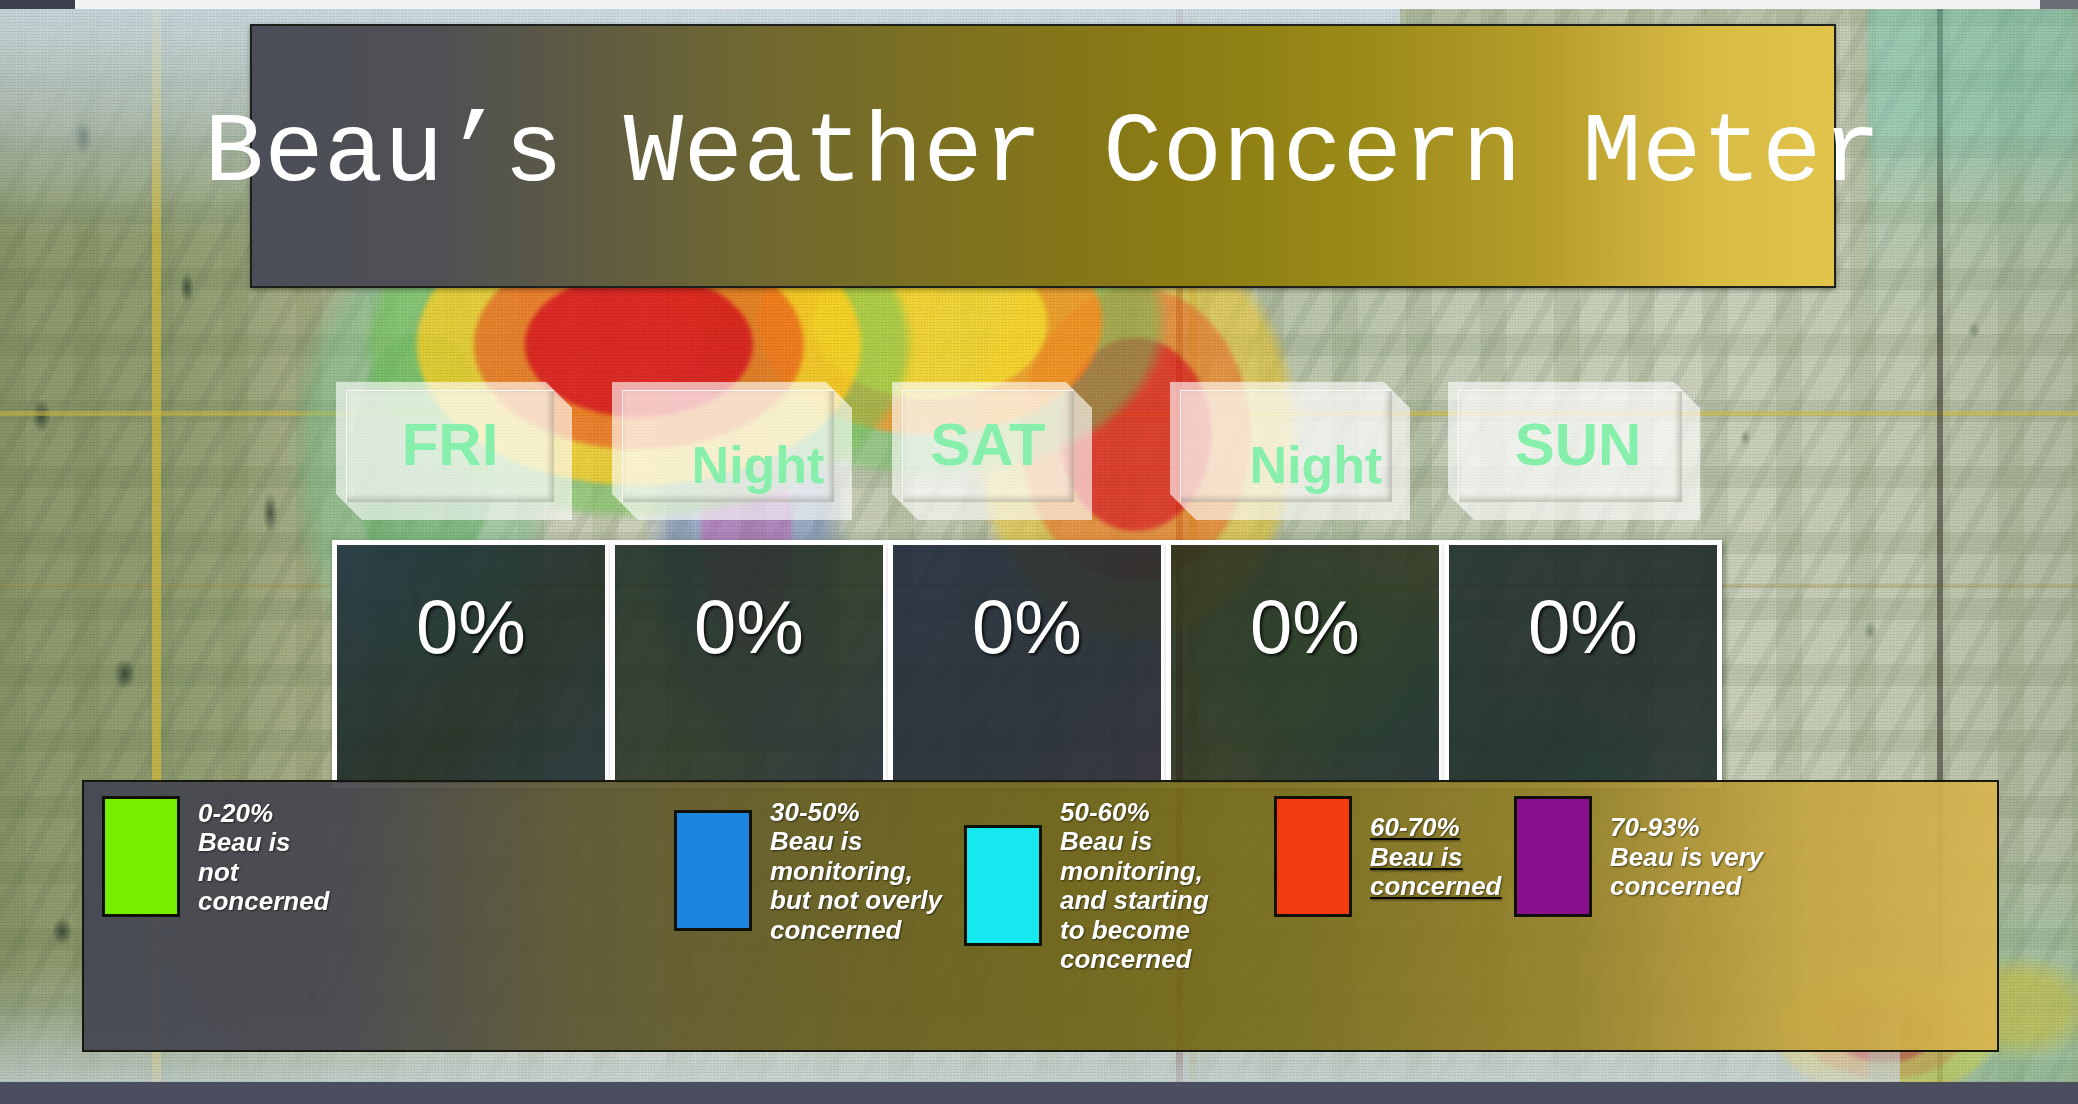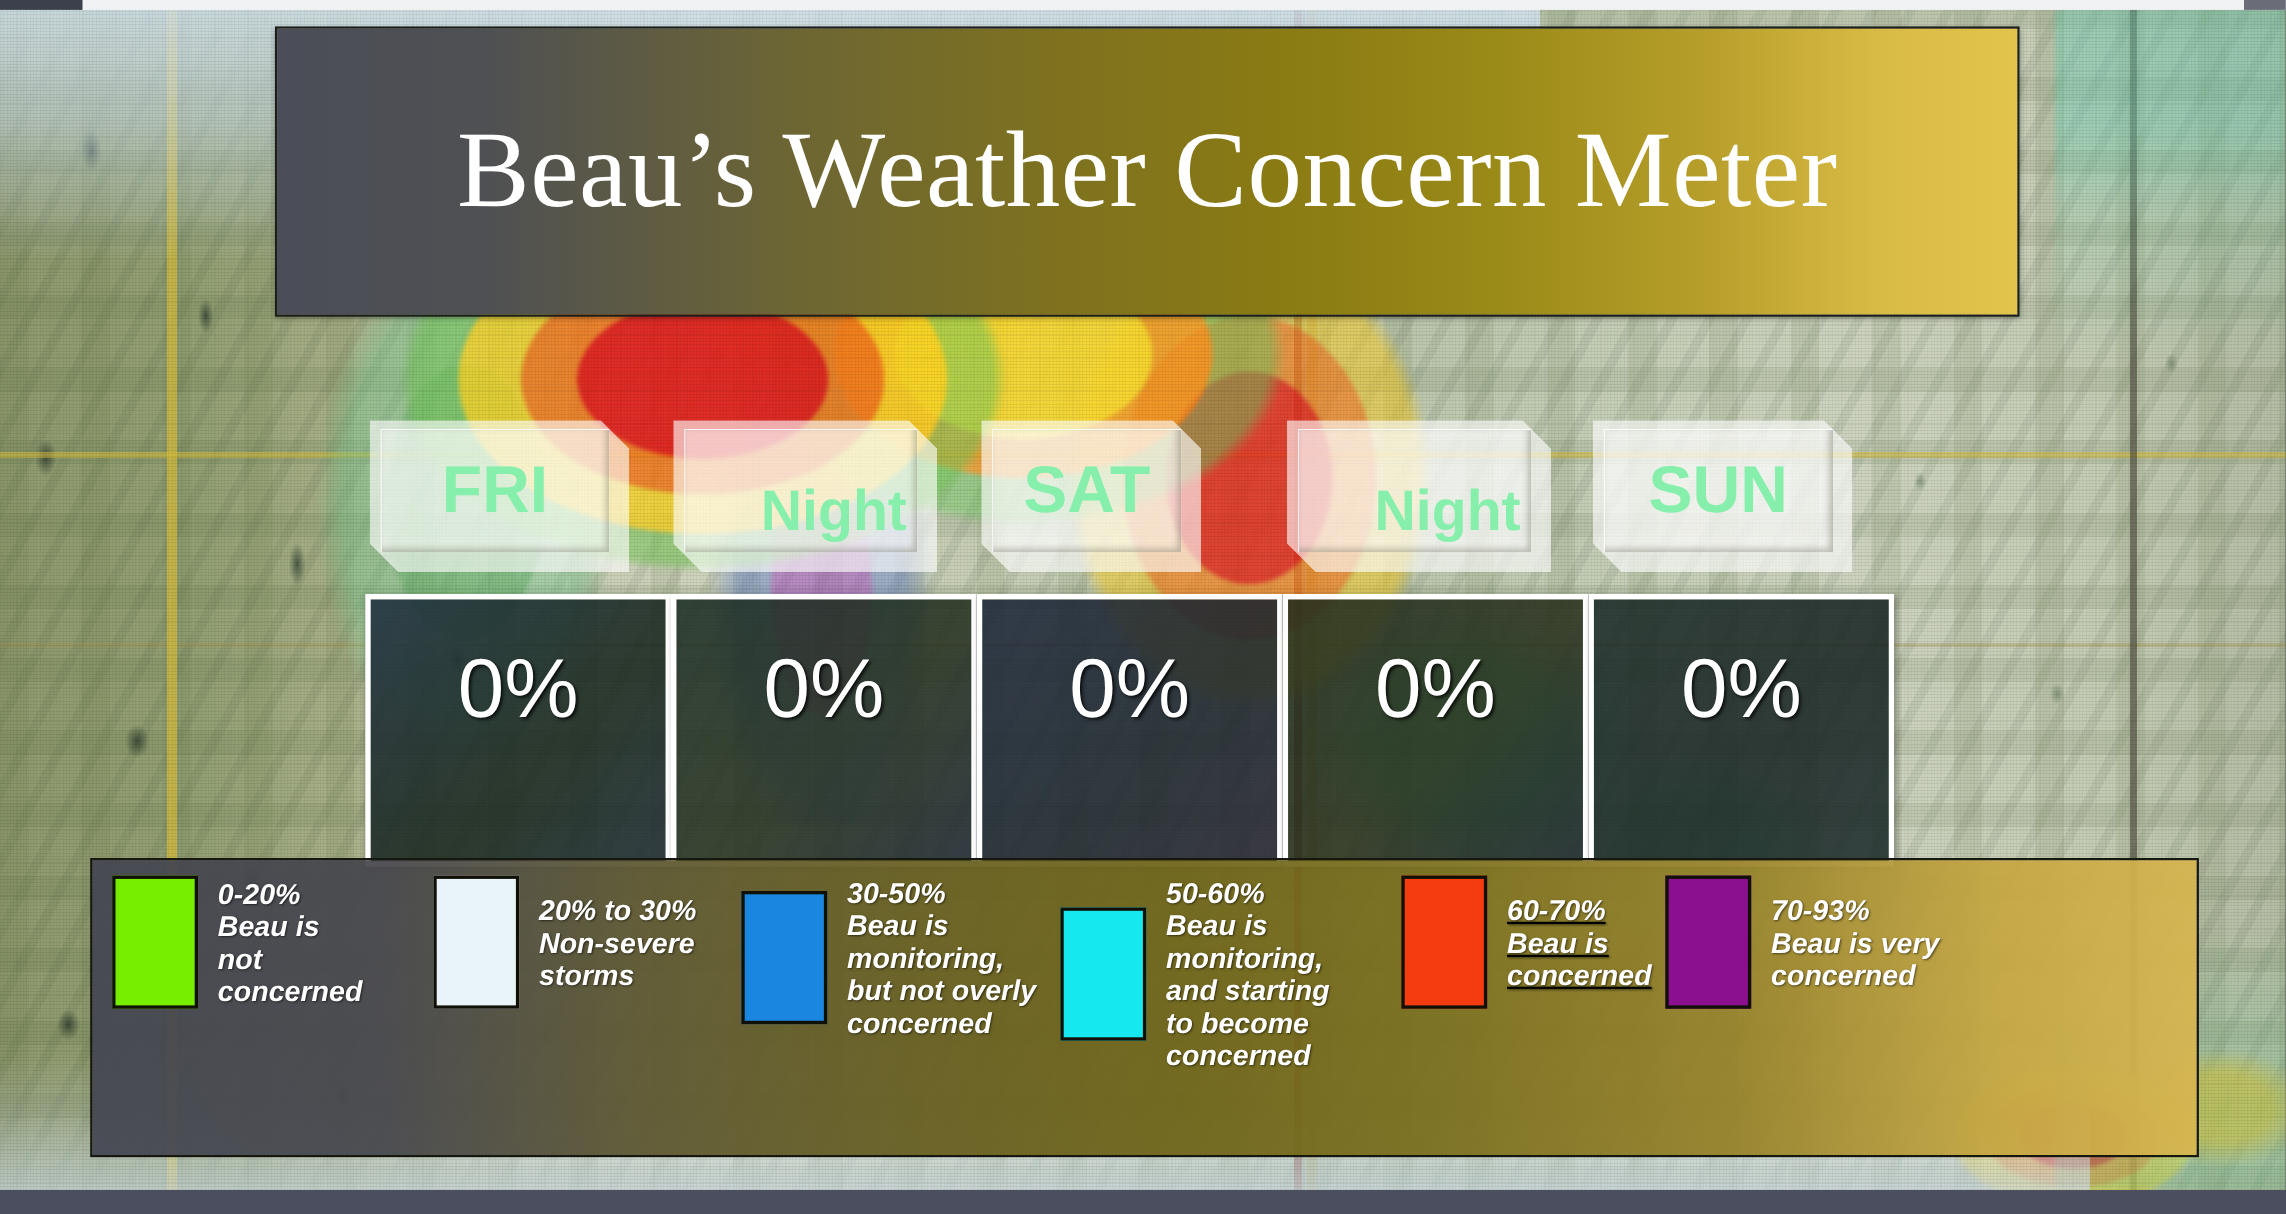--- a/index.html
+++ b/index.html
@@ -121,21 +121,21 @@
   
   #title-banner{
     position:absolute;left:250px;top:24px;width:1582px;height:260px;
     background:linear-gradient(90deg,#4b4e58 0%, #4f5053 12%, #6d6633 30%, #7d7120 44%, #8a7b13 58%, #9a8a18 70%, #b79e2a 82%, #d8bb45 92%, #e2c44c 100%);
     border:2px solid #1d1f1a;
     display:flex;align-items:center;justify-content:center;
     box-shadow:0 2px 5px rgba(0,0,0,.35);
   }
   #title-text{
     color:#fff;font-size:99px;font-weight:400;letter-spacing:.5px;
-    font-family:Liberation Serif, serif;white-space:nowrap;
+    font-family:Liberation Mono, monospace;white-space:nowrap;
     transform:translateY(-2px);
   }
 
   
   .tab{
     position:absolute;height:138px;
     background:rgba(255,255,255,.62);
     -webkit-clip-path:polygon(0 0, calc(100% - 26px) 0, 100% 26px, 100% 100%, 26px 100%, 0 calc(100% - 26px));
     clip-path:polygon(0 0, calc(100% - 26px) 0, 100% 26px, 100% 100%, 26px 100%, 0 calc(100% - 26px));
     display:flex;align-items:center;justify-content:center;
@@ -229,21 +229,21 @@
         <div class="lbl">Night</div>
       </div>
       <div class="tab day" style="left: 892px; top: 382px; width: 200px;">
         <div class="inner"></div>
         <div class="lbl">SAT</div>
       </div>
       <div class="tab night" style="left: 1170px; top: 382px; width: 240px;">
         <div class="inner"></div>
         <div class="lbl">Night</div>
       </div>
-      <div class="tab day" style="left: 1448px; top: 382px; width: 236px;">
+      <div class="tab day" style="left: 1448px; top: 382px; width: 236px; padding-left: 16px;">
         <div class="inner"></div>
         <div class="lbl">SUN</div>
       </div>
     </div>
 
   <div id="boxes">
       <div class="pbox" style="left: 332px; width: 268px;">
         <div class="tint" style="background: linear-gradient(135deg, rgba(40, 60, 90, 0.55), rgba(20, 40, 30, 0.45) 60%, rgba(30, 50, 70, 0.5));"></div>
         <div class="val">0%</div>
       </div>
@@ -264,25 +264,20 @@
         <div class="val">0%</div>
       </div>
     </div>
 
   <div id="legend">
       <div class="lg-item" style="left: 18px;">
         <div class="lg-sw" style="background: rgb(119, 238, 0);"></div>
         <div class="lg-txt"><div>0-20%</div><div>Beau is
 not
 concerned</div></div>
-      </div>
-      <div class="lg-item" style="left: 310px;">
-        <div class="lg-sw" style="background: rgb(233, 244, 248);"></div>
-        <div class="lg-txt"><div>20% to 30%</div><div>Non-severe
-storms</div></div>
       </div>
       <div class="lg-item" style="left: 590px;">
         <div class="lg-sw" style="background: rgb(26, 134, 224);"></div>
         <div class="lg-txt"><div>30-50%</div><div>Beau is
 monitoring,
 but not overly
 concerned</div></div>
       </div>
       <div class="lg-item" style="left: 880px;">
         <div class="lg-sw" style="background: rgb(22, 232, 240);"></div>

